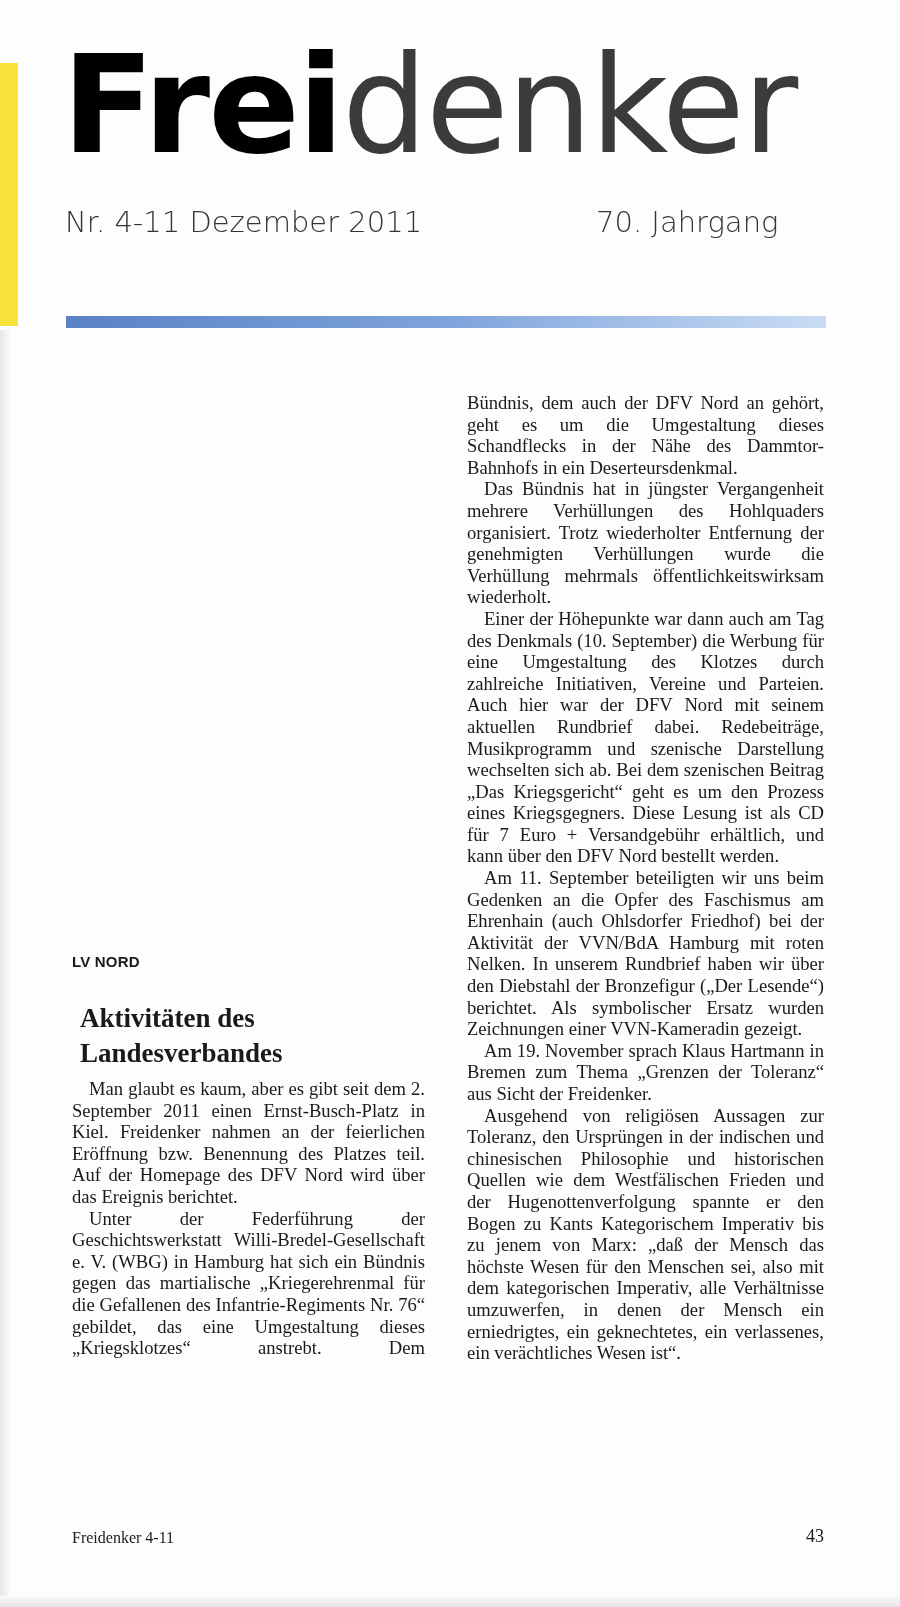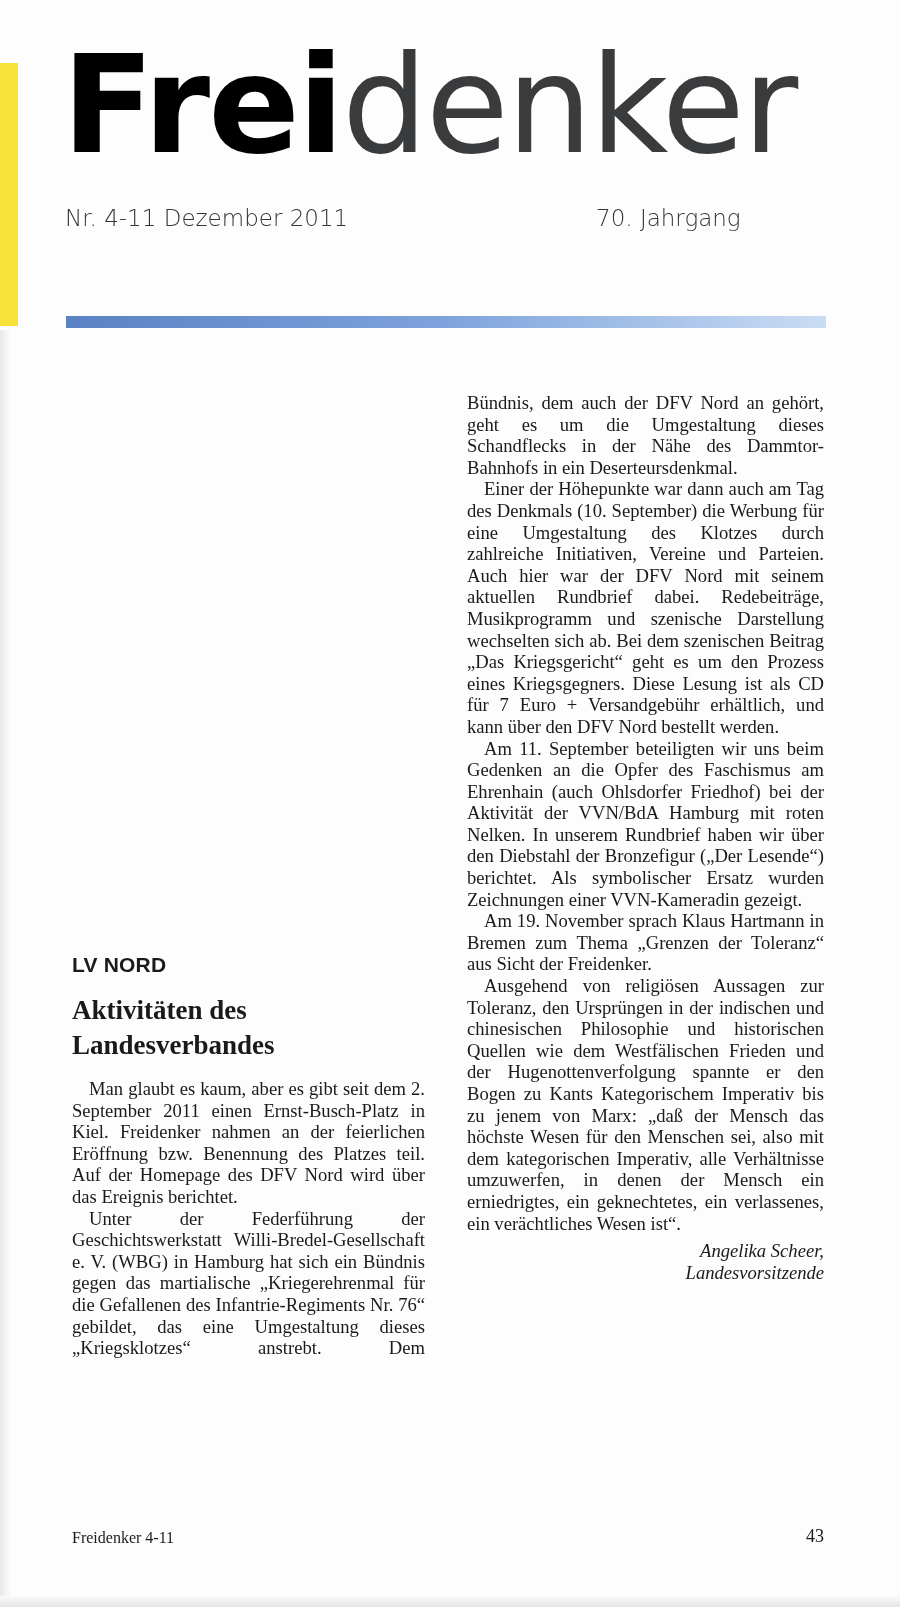--- a/index.html
+++ b/index.html
@@ -25,42 +25,42 @@
     position: absolute; left: 62px; top: 38px;
     font-family: "DejaVu Sans", sans-serif;
     font-size: 135px; line-height: 1; letter-spacing: -2px;
     white-space: nowrap;
   }
   .logo .frei { color: #000000; font-weight: bold; }
   .logo .denker { color: #3a3b3d; font-weight: normal; }
   .issue, .volume {
     position: absolute; top: 205px;
     font-family: "DejaVu Sans", sans-serif;
-    font-size: 23px; color: #333436; white-space: nowrap;
+    font-size: 29px; color: #333436; white-space: nowrap;
     font-weight: 300;
   }
   .issue { left: 65px; }
   .volume { left: 596px; }
   .rule-bar {
     position: absolute; left: 66px; top: 316px; width: 760px; height: 12px;
     background: linear-gradient(to right, #5a82c4 0%, #7ea3dc 50%, #c9dcf3 100%);
   }
   .col {
     position: absolute; width: 353px;
     font-size: 18.6px; line-height: 21.6px;
     text-align: justify; hyphens: manual;
   }
   .col-left { left: 72px; top: 1078px; }
   .col-right { left: 467px; top: 392px; width: 357px; }
   .col p { margin: 0; text-indent: 17px; }
   .col p.first { text-indent: 0; }
   .kicker {
     position: absolute; left: 72px; top: 953px;
     font-family: "Liberation Sans", sans-serif; font-weight: bold;
-    font-size: 21px; letter-spacing: 0.2px;
+    font-size: 15px; letter-spacing: 0.2px;
   }
   .headline {
     position: absolute; left: 72px; top: 993px; width: 360px;
     font-weight: bold; font-size: 27px; line-height: 35px;
   }
   .signature {
     text-align: right; font-style: italic; margin-top: 6px;
   }
   .signature div { text-indent: 0; }
   .footer-left {
@@ -83,35 +83,32 @@
   <div class="yellow-bar"></div>
   <div class="logo">
     <span class="frei">Frei</span><span class="denker">denker</span>
   </div>
   <div class="issue">Nr. 4-11 Dezember 2011</div>
   <div class="volume">70. Jahrgang</div>
   <div class="rule-bar"></div>
 </header>
 
 <div class="kicker">LV NORD</div>
-<h1 class="headline" style="margin:0;">Aktivitäten des Landesverbandes</h1>
+<h1 class="headline" style="margin:8px;">Aktivitäten des Landesverbandes</h1>
 
 <div class="col col-left">
   <p>Man glaubt es kaum, aber es gibt seit dem 2. September 2011 einen Ernst-Busch-Platz in Kiel. Freidenker nahmen an der feierlichen Eröffnung bzw. Benennung des Platzes teil. Auf der Homepage des DFV Nord wird über das Ereignis berichtet.</p>
   <p style="text-align-last: justify;">Unter der Federführung der Geschichtswerkstatt Willi-Bredel-Gesellschaft e. V. (WBG) in Hamburg hat sich ein Bündnis gegen das martialische „Kriegerehrenmal für die Gefallenen des Infantrie-Regiments Nr. 76“ gebildet, das eine Umgestaltung dieses „Kriegsklotzes“ anstrebt. Dem</p>
 </div>
 
 <div class="col col-right">
   <p class="first">Bündnis, dem auch der DFV Nord an gehört, geht es um die Umgestaltung dieses Schandflecks in der Nähe des Dammtor-Bahnhofs in ein Deserteursdenkmal.</p>
+  <p>Das Bündnis hat in jüngster Vergangenheit mehrere Verhüllungen des Hohlquaders organisiert. Trotz wiederholter Entfernung der genehmigten Verhüllungen wurde die Verhüllung mehrmals öffentlichkeitswirksam wiederholt.</p>
   <p>Einer der Höhepunkte war dann auch am Tag des Denkmals (10. September) die Werbung für eine Umgestaltung des Klotzes durch zahlreiche Initiativen, Vereine und Parteien. Auch hier war der DFV Nord mit seinem aktuellen Rundbrief dabei. Redebeiträge, Musikprogramm und szenische Darstellung wechselten sich ab. Bei dem szenischen Beitrag „Das Kriegsgericht“ geht es um den Prozess eines Kriegsgegners. Diese Lesung ist als CD für 7 Euro + Versandgebühr erhältlich, und kann über den DFV Nord bestellt werden.</p>
   <p>Am 11. September beteiligten wir uns beim Gedenken an die Opfer des Faschismus am Ehrenhain (auch Ohlsdorfer Friedhof) bei der Aktivität der VVN/BdA Hamburg mit roten Nelken. In unserem Rundbrief haben wir über den Diebstahl der Bronzefigur („Der Lesende“) berichtet. Als symbolischer Ersatz wurden Zeichnungen einer VVN-Kameradin gezeigt.</p>
   <p>Am 19. November sprach Klaus Hartmann in Bremen zum Thema „Grenzen der Toleranz“ aus Sicht der Freidenker.</p>
   <p>Ausgehend von religiösen Aussagen zur Toleranz, den Ursprüngen in der indischen und chinesischen Philosophie und historischen Quellen wie dem Westfälischen Frieden und der Hugenottenverfolgung spannte er den Bogen zu Kants Kategorischem Imperativ bis zu jenem von Marx: „daß der Mensch das höchste Wesen für den Menschen sei, also mit dem kategorischen Imperativ, alle Verhältnisse umzuwerfen, in denen der Mensch ein erniedrigtes, ein geknechtetes, ein verlassenes, ein verächtliches Wesen ist“.</p>
-  <div class="signature">
-    <div>Angelika Scheer,</div>
-    <div>Landesvorsitzende</div>
-  </div>
 </div>
 
 <footer>
   <div class="footer-left">Freidenker 4-11</div>
   <div class="footer-right">43</div>
 </footer>
 
 </body></html>

